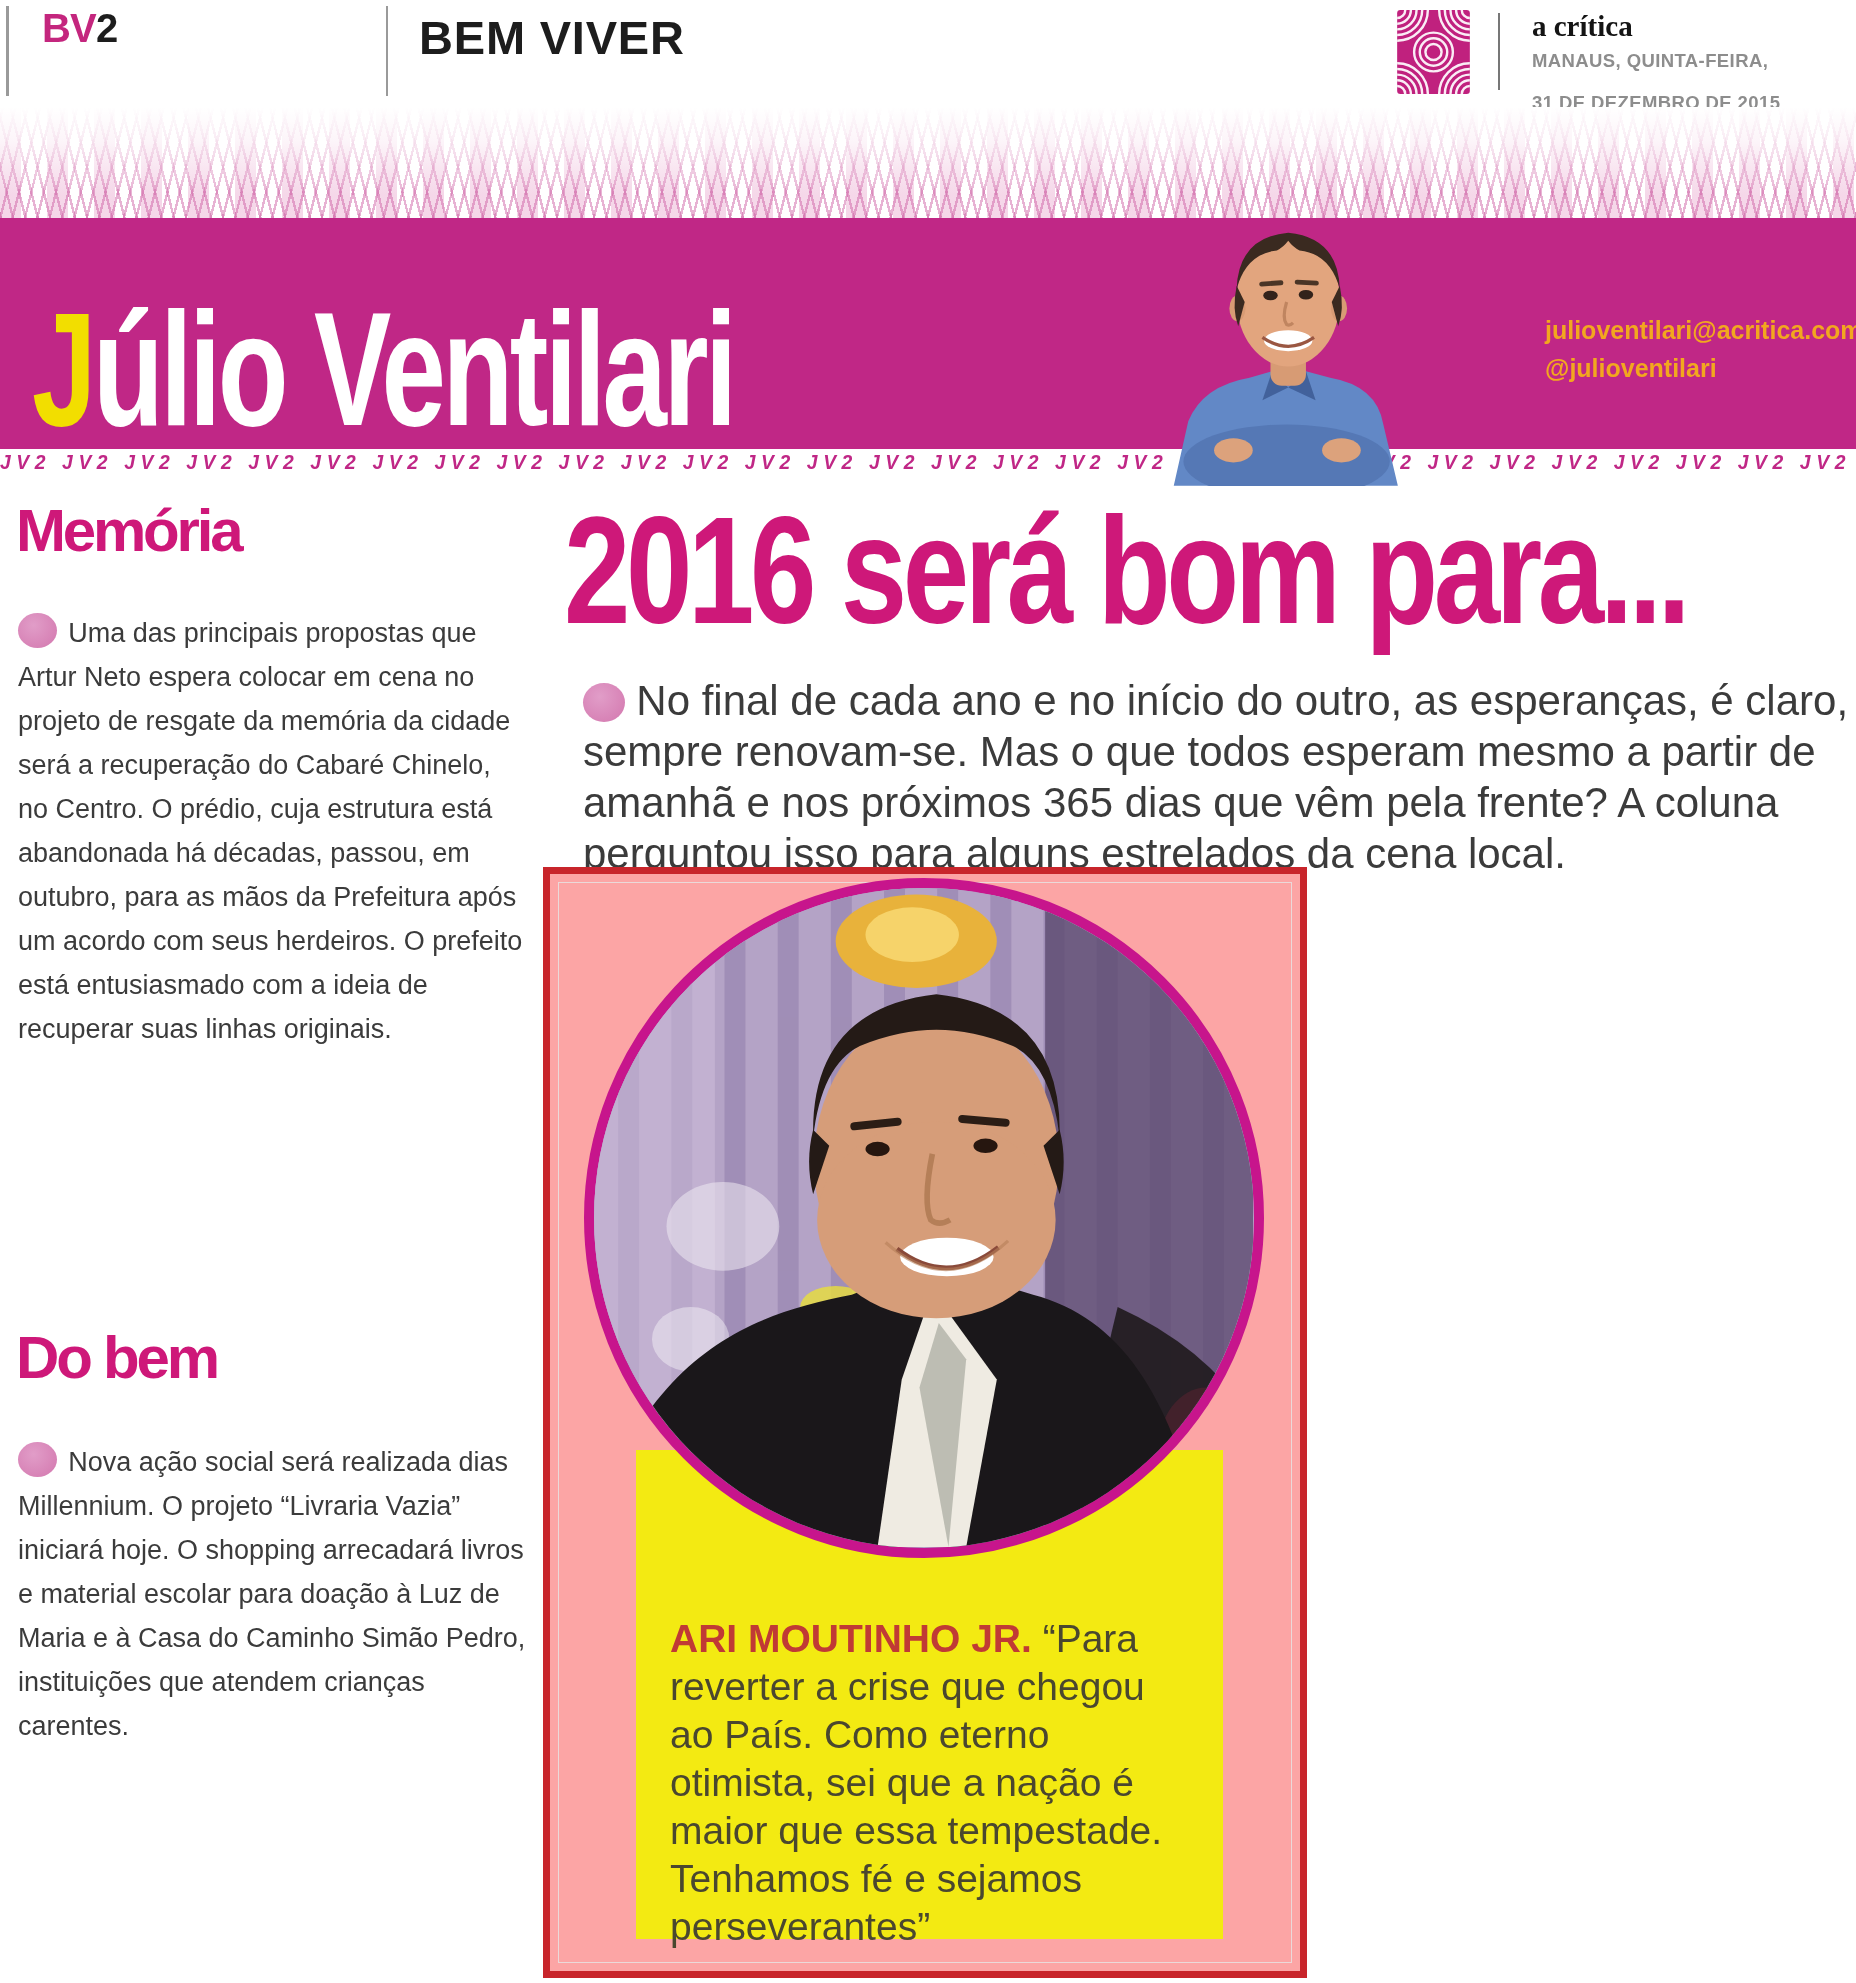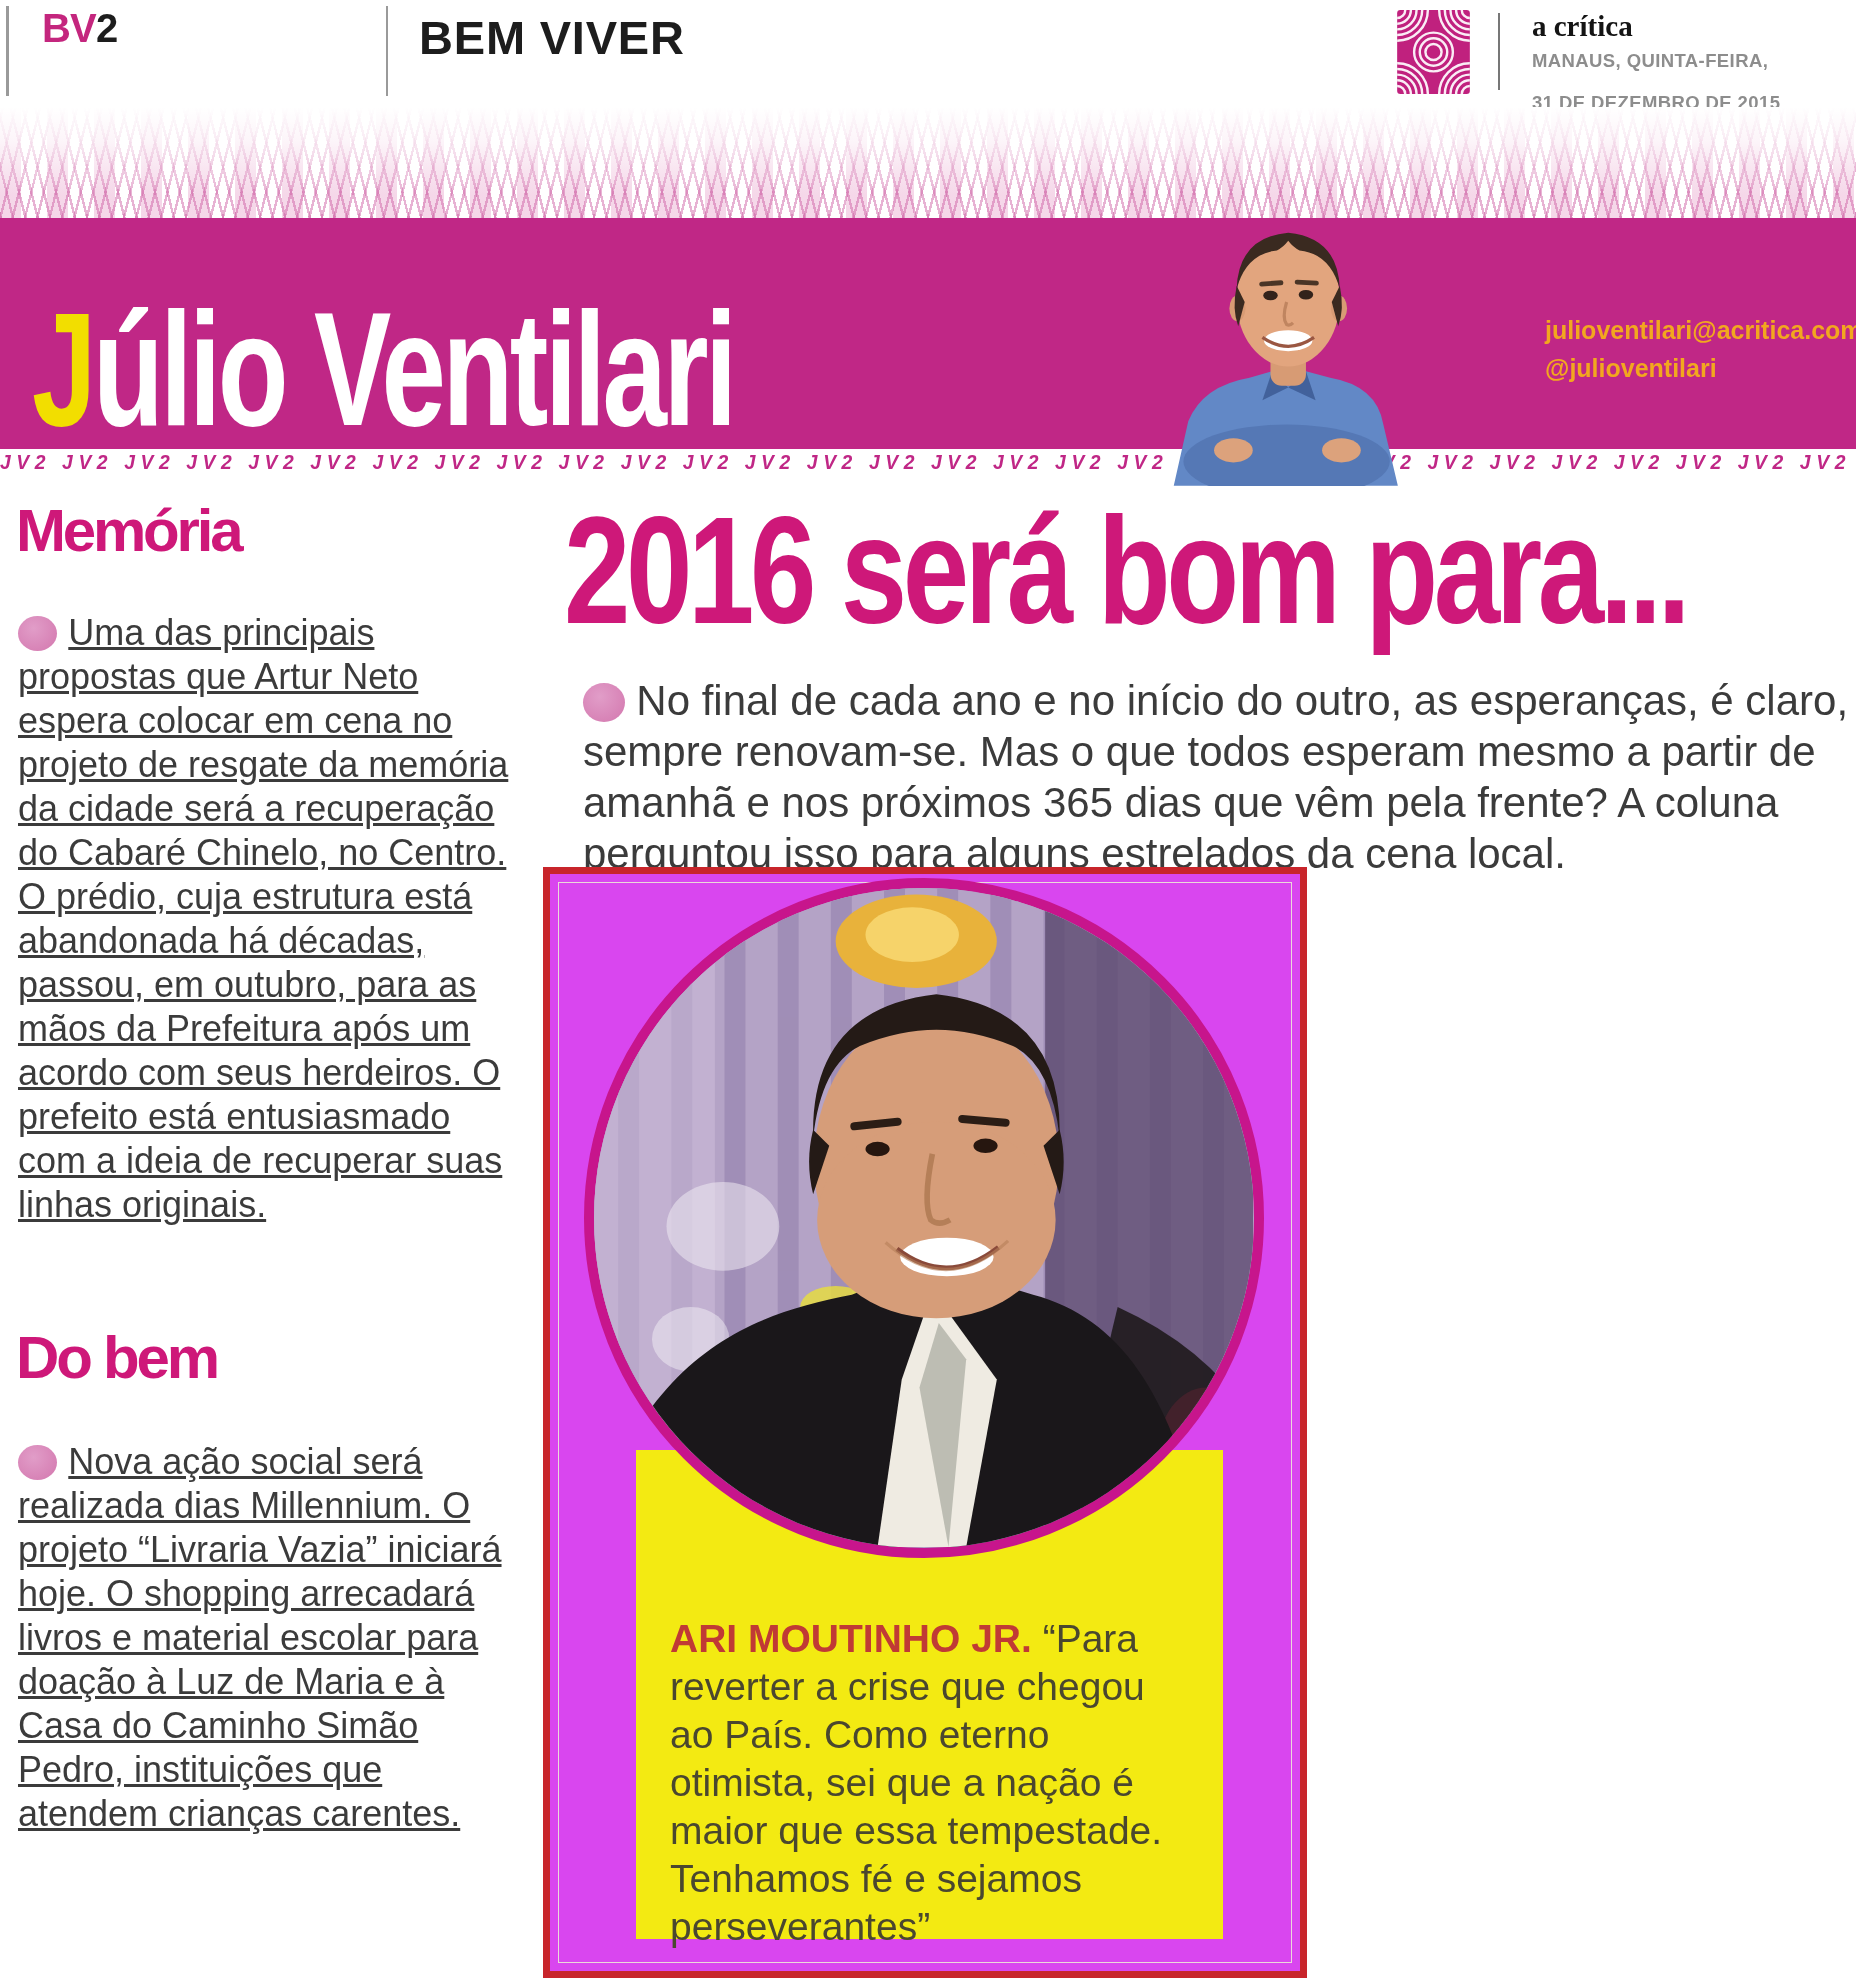--- a/index.html
+++ b/index.html
@@ -33,34 +33,34 @@
          font-size:161px;line-height:1;letter-spacing:-4.8px;transform:scaleX(.72);transform-origin:left top;}
   .jname .cap{color:#F2DE00;}
   .jname .rest{color:#ffffff;}
   .contact{position:absolute;left:1545px;top:311px;font-weight:bold;font-size:25px;color:#F2A71F;line-height:38px;white-space:nowrap;}
   .motif{left:0;top:449px;width:1856px;height:27px;overflow:hidden;white-space:nowrap;
          color:#C02786;font-weight:bold;font-style:italic;font-size:19.3px;letter-spacing:5.6px;line-height:27px;}
   .jphoto{left:1127px;top:205px;width:316px;height:281px;z-index:3;}
 
   
   .sec-title{position:absolute;left:16px;font-size:60px;line-height:1;font-weight:bold;color:#CE1879;letter-spacing:-3.2px;}
-  .body-par{position:absolute;left:18px;width:509px;font-size:36px;line-height:44px;color:#3b3b3b;text-decoration:underline;}
+  .body-par{position:absolute;left:18px;width:509px;font-size:27px;line-height:44px;color:#3b3b3b;}
   .bullet{display:inline-block;width:39px;height:35px;border-radius:50%;
           background:radial-gradient(circle at 40% 35%, #E19DC8, #D377AE);
           margin-right:11.3px;vertical-align:-6.4px;}
 
   
   .headline-wrap{position:absolute;left:564px;top:493px;}
   .headline{display:inline-block;white-space:nowrap;font-size:153px;line-height:1;font-weight:bold;
             color:#CE1879;letter-spacing:-5.6px;transform:scaleX(.78);transform-origin:left top;}
   .intro{position:absolute;left:567px;top:659px;width:1282px;font-size:42px;line-height:51px;color:#3b3b3b;}
   .intro .bullet{width:42px;height:39px;vertical-align:-7.3px;}
 
   
-  .card{left:543px;top:867px;width:764px;height:1111px;background:#d946ef;border:7.3px solid #C8252B;box-sizing:border-box;}
+  .card{left:543px;top:867px;width:764px;height:1111px;background:#fca5a5;border:7.3px solid #C8252B;box-sizing:border-box;}
   .card-hairline{position:absolute;inset:8px;border:1.6px solid #EBD9D9;}
   .ybox{position:absolute;left:86px;top:576px;width:587px;height:489px;background:#F3EA12;z-index:1;}
   .circle{position:absolute;left:34px;top:4px;width:680px;height:700px;z-index:2;}
   .circle-ring{width:680px;height:680px;border-radius:50%;border:10.5px solid #C7158C;overflow:hidden;background:#B4A3C6;box-sizing:border-box;}
   .caption{position:absolute;left:34px;right:31px;top:165px;font-size:39px;line-height:48px;}
   .caption .who{font-weight:bold;color:#C03A35;}
   .caption .qt{color:#4A472F;}
 </style>
 </head>
 <body>

